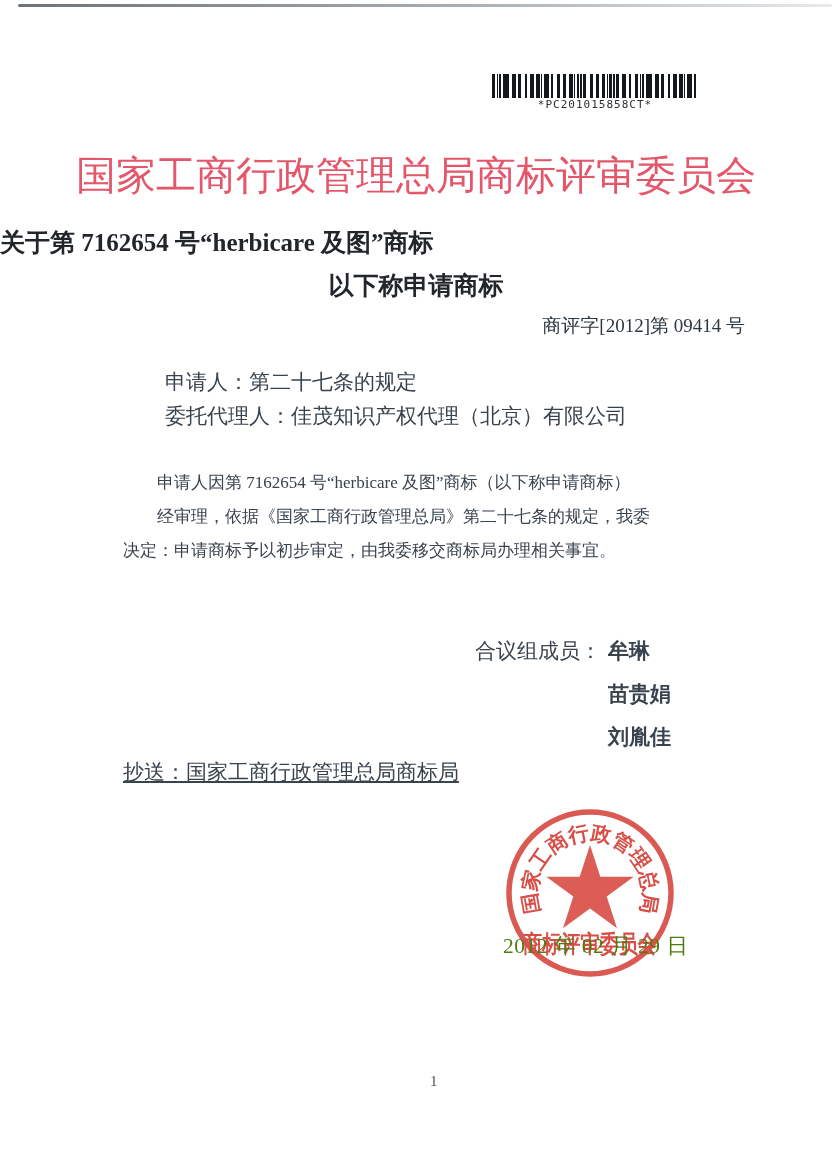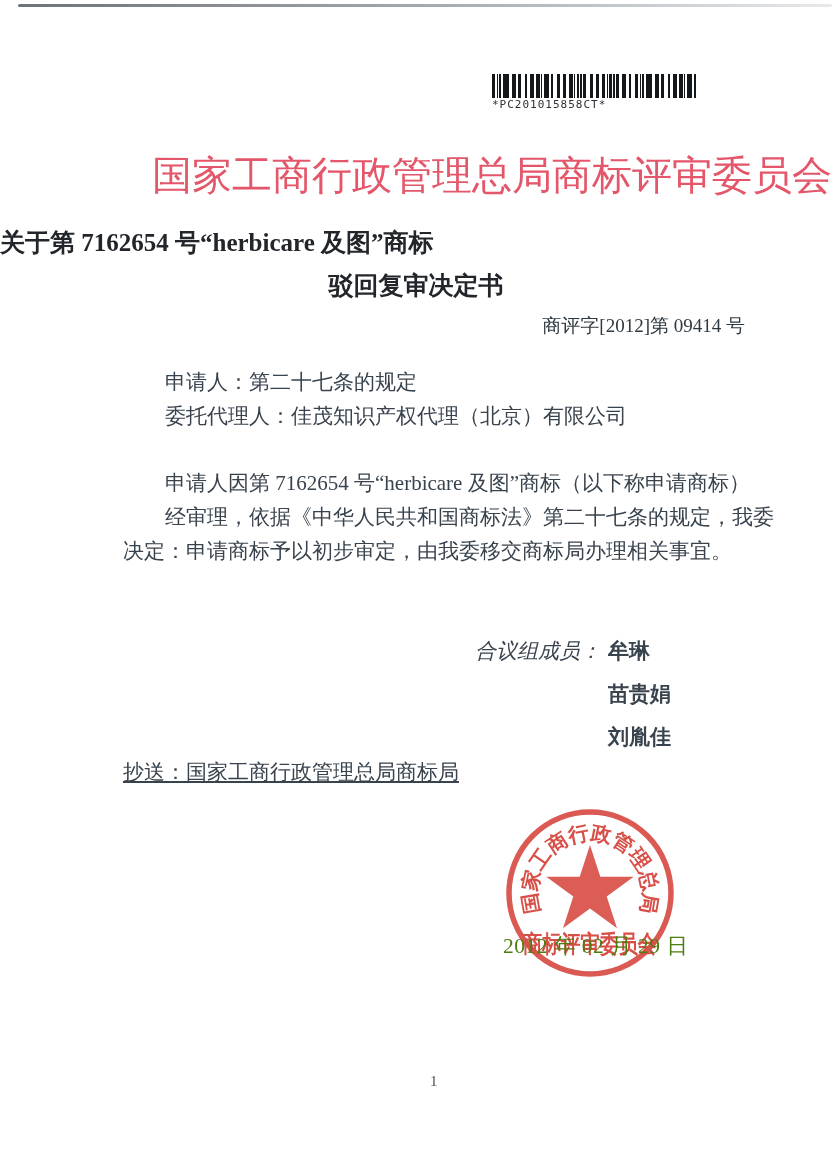--- a/index.html
+++ b/index.html
@@ -26,20 +26,21 @@
     border-radius: 2px;
     background: linear-gradient(90deg, #545a60 0%, #74797e 25%, #9ba1a6 55%, #c3c8cc 80%, #e3e5e7 100%);
     opacity: 0.85;
   }
   
   .barcode {
     position: absolute;
     left: 492px;
     top: 74px;
     width: 206px;
+    text-align: center;
   }
   .barcode .bars {
     height: 24px;
     width: 100%;
     background-image:
       repeating-linear-gradient(90deg, #15181b 0 2px, rgba(0,0,0,0) 2px 5px, #15181b 5px 6px, rgba(0,0,0,0) 6px 11px),
       repeating-linear-gradient(90deg, #15181b 0 3px, #ffffff 3px 7px, #15181b 7px 9px, #ffffff 9px 13px);
   }
   .barcode .caption {
     margin-top: 0px;
@@ -47,21 +48,21 @@
     font-size: 11px;
     letter-spacing: 1px;
     color: #2b2f33;
     white-space: nowrap;
   }
   .doc-title {
     position: absolute;
     top: 148px;
     left: 0;
     right: 0;
-    text-align: right;
+    text-align: center;
     font-size: 40px;
     line-height: 56px;
     font-weight: 500;
     color: #e4566a;
     letter-spacing: 0px;
     white-space: nowrap;
   }
   .subject-line {
     position: absolute;
     top: 226px;
@@ -101,33 +102,32 @@
     top: 365px;
     width: 620px;
     font-size: 21px;
     line-height: 34px;
   }
   .body-text {
     position: absolute;
     left: 123px;
     top: 466px;
     width: 620px;
-    font-size: 21px;
+    font-size: 17px;
     line-height: 34px;
   }
   .indent { text-indent: 2em; }
   .line { white-space: nowrap; }
   .panel-label {
     position: absolute;
     left: 475px;
     top: 637px;
     font-size: 21px;
     line-height: 28px;
     white-space: nowrap;
-    font-style: italic;
   }
   .panel-members {
     position: absolute;
     left: 608px;
     top: 637px;
     font-size: 21px;
     font-weight: bold;
   }
   .panel-members .member {
     line-height: 28px;
@@ -178,32 +178,32 @@
 
   <div class="barcode">
     <div class="bars"></div>
     <div class="caption">*PC201015858CT*</div>
   </div>
 
   <div class="doc-title">国家工商行政管理总局商标评审委员会</div>
 
   <div class="subject-line">关于第 7162654 号“herbicare 及图”商标</div>
 
-  <div class="doc-type">驳回复审决定书</div>
+  <div class="doc-type">以下称申请商标</div>
 
   <div class="reference-no">商评字[2012]第 09414 号</div>
 
   <div class="parties">
     <div class="line indent">申请人：第二十七条的规定</div>
     <div class="line indent">委托代理人：佳茂知识产权代理（北京）有限公司</div>
   </div>
 
   <div class="body-text">
     <div class="line indent">申请人因第 7162654 号“herbicare 及图”商标（以下称申请商标）</div>
-    <div class="line indent">经审理，依据《中华人民共和国商标法》第二十七条的规定，我委</div>
+    <div class="line indent">经审理，依据《国家工商行政管理总局》第二十七条的规定，我委</div>
     <div class="line">决定：申请商标予以初步审定，由我委移交商标局办理相关事宜。</div>
   </div>
 
   <div class="panel-label">合议组成员：</div>
   <div class="panel-members">
     <div class="member">牟琳</div>
     <div class="member">苗贵娟</div>
     <div class="member">刘胤佳</div>
   </div>
 

